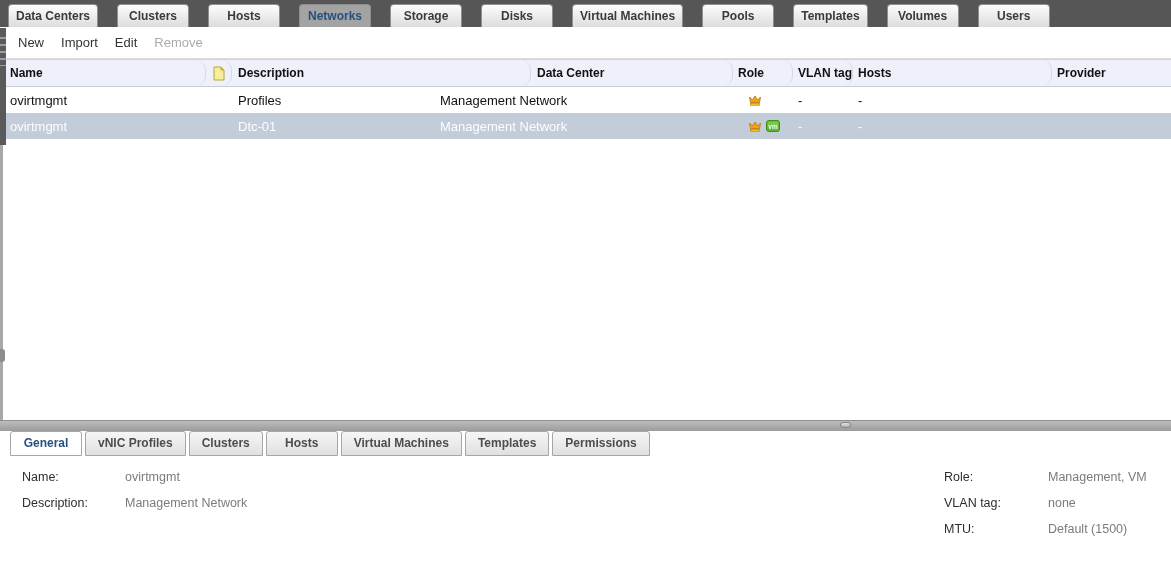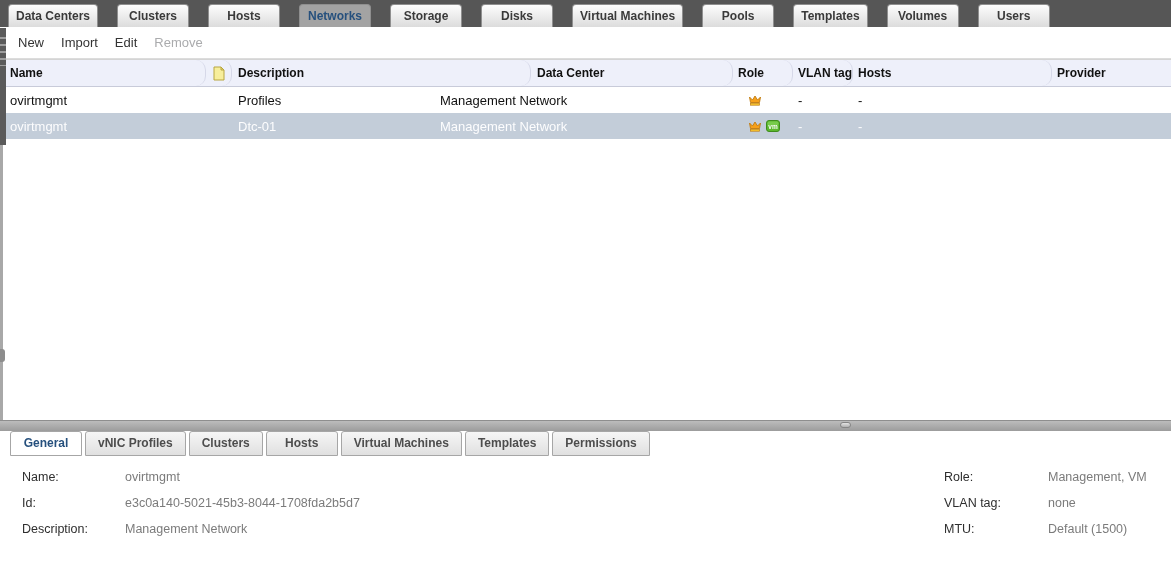--- a/index.html
+++ b/index.html
@@ -208,24 +208,20 @@
     <div class="d-tab">Permissions</div>
   </div>
 
 <div class="detail">
   <div class="fields-left" id="fields-left">
       <div class="field">
     <span class="flabel">Name:</span>
     <span class="fvalue">ovirtmgmt</span>
   </div>
       <div class="field">
-    <span class="flabel">Id:</span>
-    <span class="fvalue">e3c0a140-5021-45b3-8044-1708fda2b5d7</span>
-  </div>
-      <div class="field">
     <span class="flabel">Description:</span>
     <span class="fvalue">Management Network</span>
   </div>
     </div>
   <div class="fields-right" id="fields-right">
       <div class="field">
     <span class="flabel">Role:</span>
     <span class="fvalue">Management, VM</span>
   </div>
       <div class="field">

